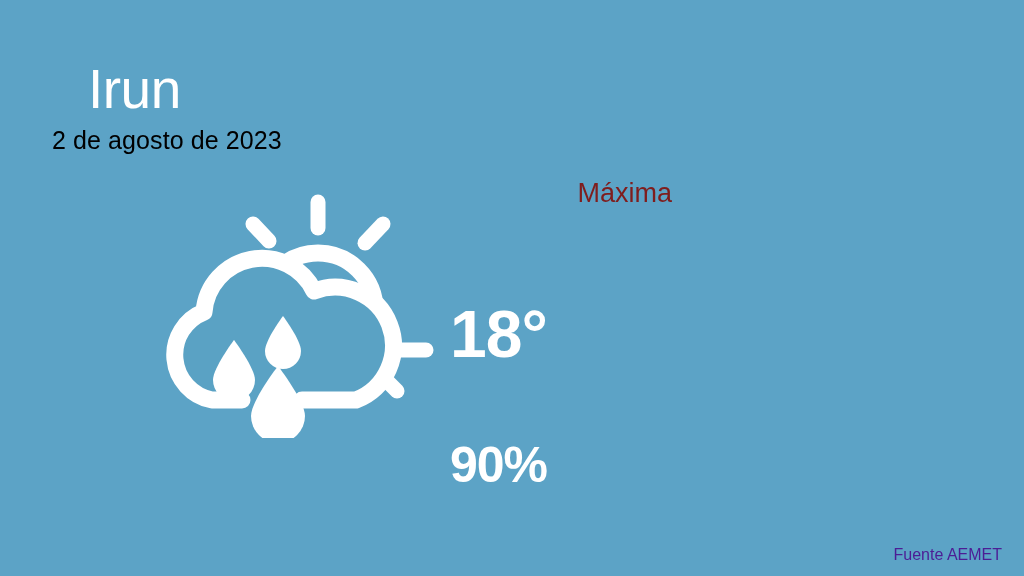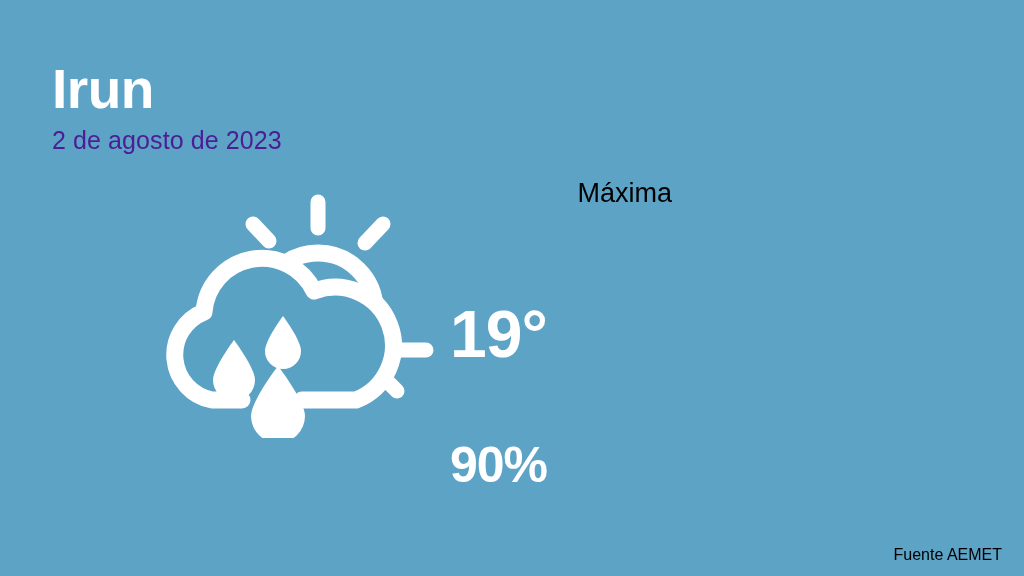--- a/index.html
+++ b/index.html
@@ -25,32 +25,33 @@
   }
 
   
   #header {
     position: absolute;
     left: 52px;
     top: 62px;
   }
   #city {
     font-size: 55px;
-    font-weight: 700;
+    font-weight: 400;
     line-height: 1.0;
     color: #ffffff;
     letter-spacing: -0.5px;
     white-space: nowrap;
+    margin-left: 36px;
   }
   #date {
     margin-top: 11px;
     font-size: 25px;
     font-weight: 400;
     line-height: 1.0;
-    color: #4c1d95;
+    color: #000000;
     letter-spacing: 0.1px;
     white-space: nowrap;
   }
 
   
   #icon-wrap {
     position: absolute;
     left: 150px;
     top: 188px;
     width: 290px;
@@ -71,21 +72,21 @@
   }
   .reading-row {
     display: flex;
     align-items: baseline;
     width: 100%;
   }
   .reading-label {
     flex: 0 0 auto;
     width: 262px;
     text-align: right;
-    color: #000000;
+    color: #7f1d1d;
     font-weight: 400;
     white-space: nowrap;
   }
   .reading-value {
     flex: 0 0 auto;
     padding-left: 40px;
     color: #ffffff;
     font-weight: 700;
     white-space: nowrap;
     letter-spacing: -1px;
@@ -103,21 +104,21 @@
   #row-prec .reading-label { font-size: 25px; }
   #row-prec .reading-value { font-size: 50px; }
 
   
   #source {
     position: absolute;
     right: 22px;
     bottom: 12px;
     font-size: 16px;
     font-weight: 400;
-    color: #000000;
+    color: #4c1d95;
     white-space: nowrap;
   }
 </style>
 </head>
 <body>
 
 <div id="card">
 
   <div id="header">
     <div id="city">Irun</div>
@@ -164,21 +165,21 @@
     </svg>
   </div>
 
   <div id="readings">
 
     <div class="reading-row" id="row-max">
       <div class="reading-label">Máxima</div>
     </div>
 
     <div class="reading-row" id="row-min">
-      <div class="reading-value">19°</div>
+      <div class="reading-value">18°</div>
     </div>
 
     <div class="reading-row" id="row-prec">
       <div class="reading-value">90%</div>
     </div>
 
   </div>
 
   <div id="source">Fuente AEMET</div>
 

